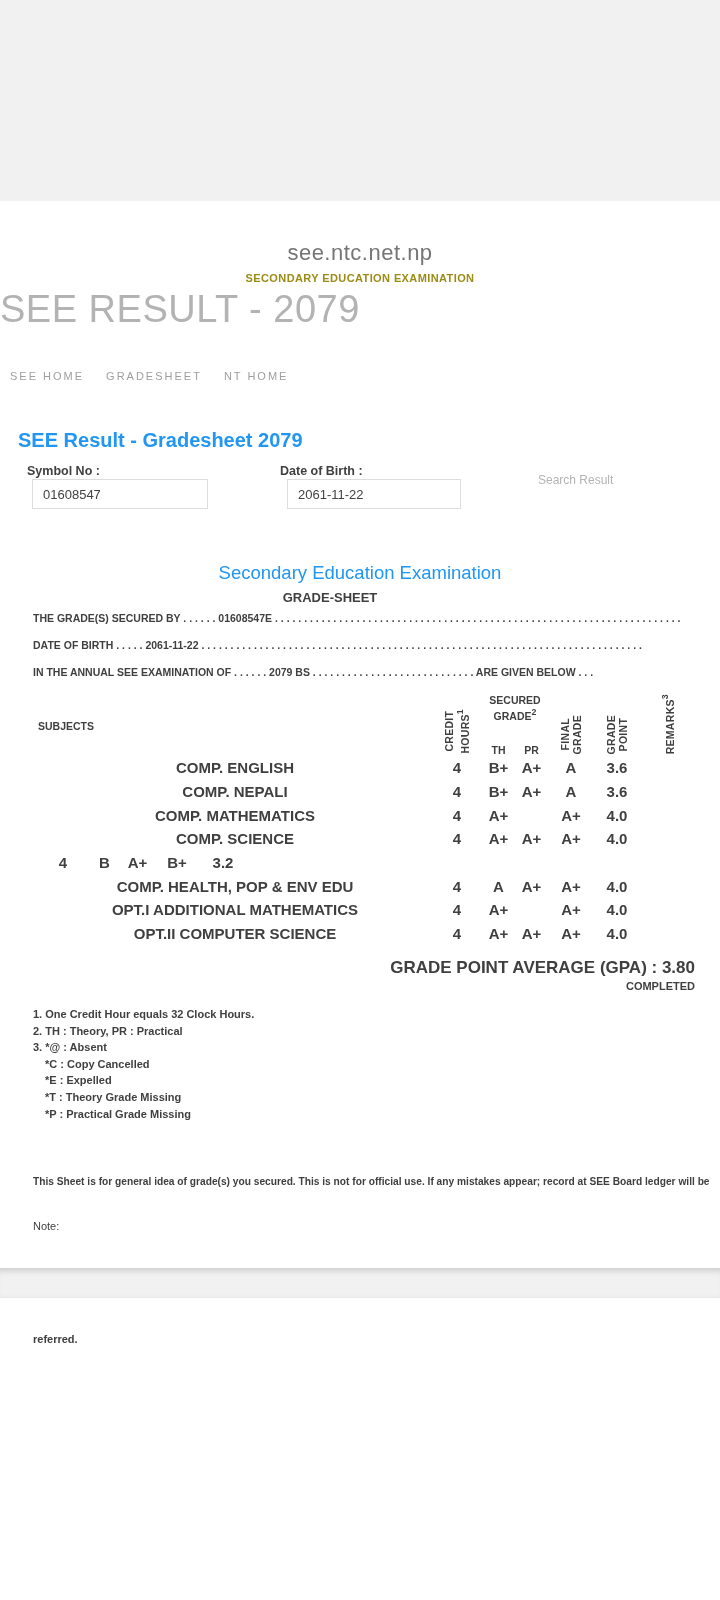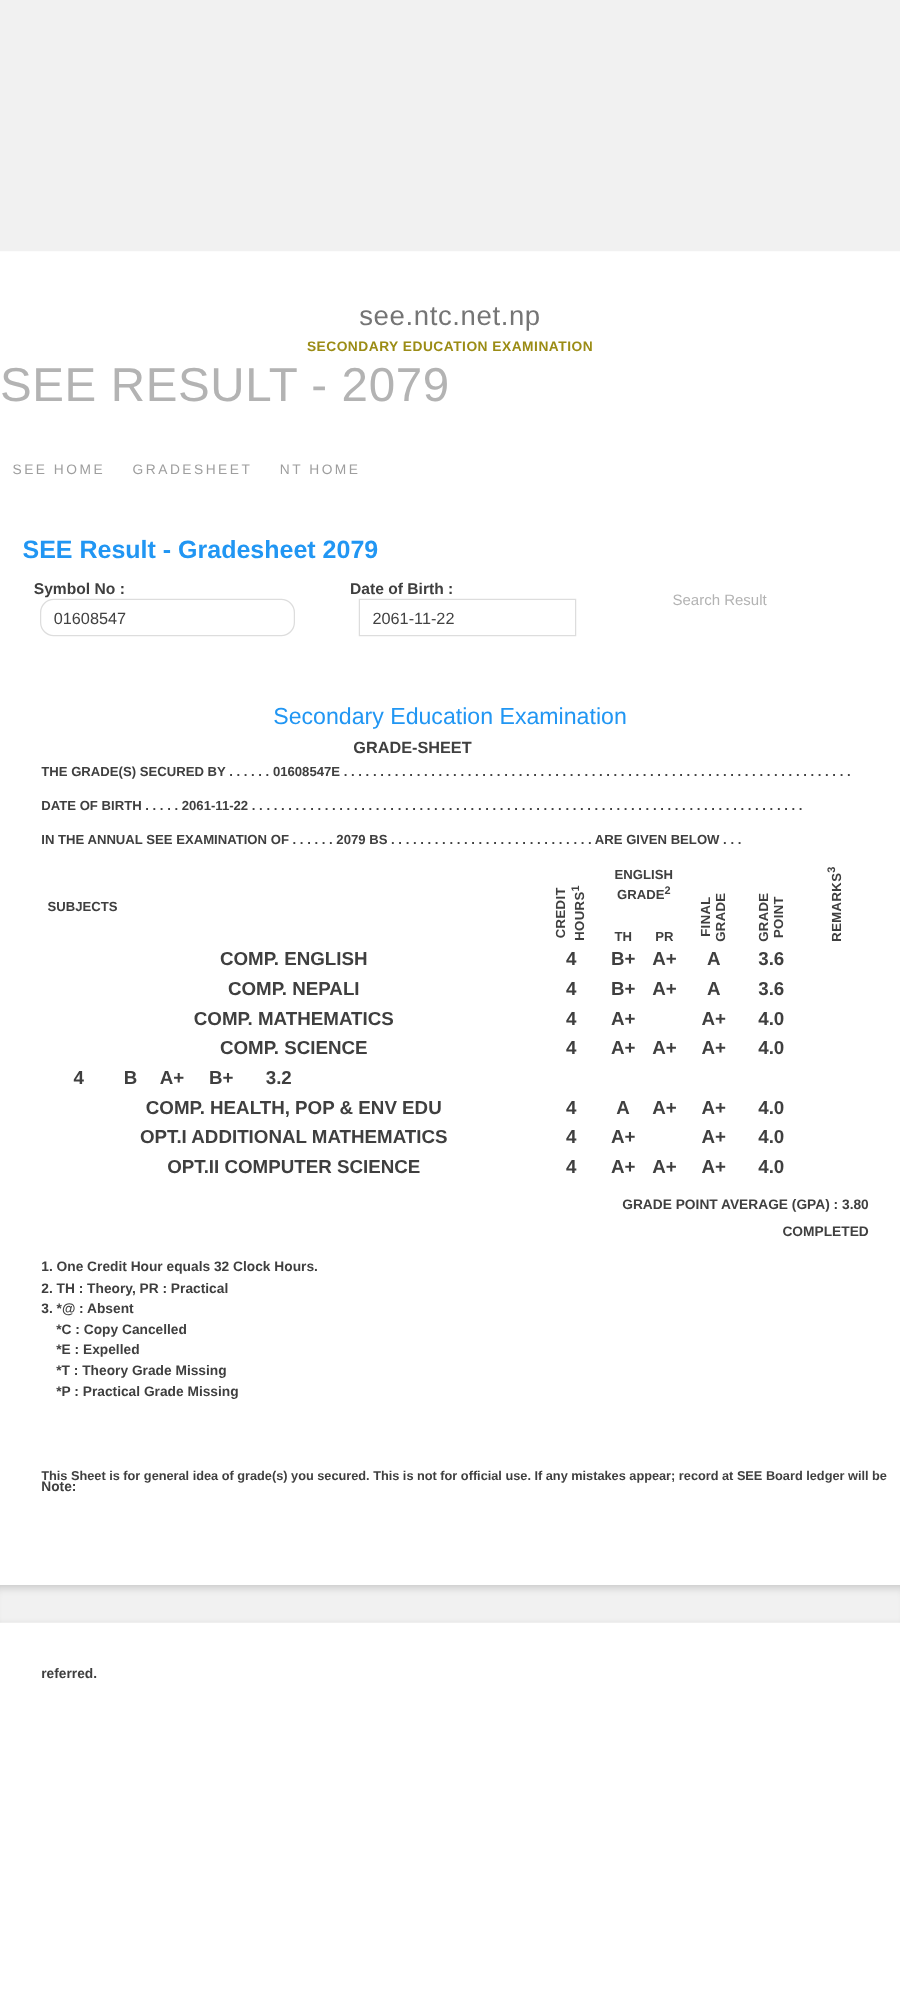--- a/index.html
+++ b/index.html
@@ -18,21 +18,21 @@
     font-size:38px; font-weight:400; color:#b3b3b3; letter-spacing:0.5px; }
   .nav { position:absolute; top:370px; left:10px; display:flex; column-gap:22px; }
   .nav-item { font-size:11px; color:#9e9e9e; letter-spacing:2px; font-weight:500;
     cursor:pointer; background:none; border:none; font-family:inherit; }
   .result-heading { position:absolute; top:429px; left:18px; font-size:20px; color:#2196f3; }
   .field-label { position:absolute; font-size:12.5px; font-weight:bold; color:#3f3f3f; }
   .lbl-symbol { top:464px; left:27px; }
   .lbl-dob { top:464px; left:280px; }
   .tx-input { position:absolute; height:30px; border:1px solid #ddd; background:#fff;
     font-family:inherit; font-size:13px; color:#424242; padding:0 10px; outline:none; }
-  .in-symbol { top:479px; left:32px; width:204px;border-radius:11px; }
+  .in-symbol { top:479px; left:32px; width:176px; }
   .in-dob { top:479px; left:287px; width:174px; }
   .search-btn { position:absolute; top:473px; left:538px; font-size:12px; color:#b3b3b3;
     background:none; border:none; font-family:inherit; cursor:pointer; }
   .gs-heading { position:absolute; top:562px; left:0; width:720px; text-align:center;
     font-size:18.5px; color:#2196f3; }
   .gs-subheading { position:absolute; top:590px; left:0; width:660px; text-align:center;
     font-size:13px; font-weight:bold; color:#3f3f3f; }
   .dotline { position:absolute; left:33px; right:26px; font-size:10.5px; font-weight:bold;
     color:#3f3f3f; white-space:nowrap; overflow:hidden; }
   .dl1 { top:612px; } .dl2 { top:639px; } .dl3 { top:666px; }
@@ -50,28 +50,28 @@
   .thpr span { width:33px; text-align:center; }
   .vert { writing-mode:vertical-rl; transform:rotate(180deg); line-height:1.15;
     display:inline-block; letter-spacing:0.3px; }
   .trow { display:flex; align-items:center; height:23.7px; font-size:15px;
     font-weight:bold; color:#3f3f3f; }
   .trow .cell { text-align:center; }
   .cell-sub { flex:1; text-align:left; }
   .cell-credit { width:50px; } .cell-th { width:33px; } .cell-pr { width:33px; }
   .cell-final { width:46px; } .cell-point { width:46px; } .cell-rem { width:55px; }
 
-  .gpa-line { position:absolute; top:958px; right:25px; font-size:11px; font-weight:bold; color:#3f3f3f;padding-left:48px; }
+  .gpa-line { position:absolute; top:958px; right:25px; font-size:17px; font-weight:bold; color:#3f3f3f;padding-left:48px; }
   .status-line { position:absolute; top:980px; right:25px; font-size:11px; font-weight:bold; color:#3f3f3f; }
 
   .footnotes { position:absolute; top:1006px; left:33px; font-size:11px; font-weight:bold;
     color:#3f3f3f; line-height:16.6px; }
   .fn-indent { padding-left:12px; }
 
-  .note-label { position:absolute; top:1184px; left:33px; font-size:11px; font-weight:bold; color:#3f3f3f; }
+  .note-label { position:absolute; top:1220px; left:33px; font-size:11px; font-weight:normal; color:#3f3f3f; }
   .note-text { position:absolute; top:1176px; left:33px; right:10px; font-size:10.2px;
     font-weight:bold; color:#3f3f3f; white-space:nowrap; overflow:hidden; }
 
   .page-gap { position:absolute; top:1268px; left:0; width:720px; height:30px; background:#f1f1f1;
     box-shadow: inset 0 7px 7px -5px rgba(0,0,0,0.18), inset 0 -3px 4px -3px rgba(0,0,0,0.07); }
   .note-continued { position:absolute; top:1333px; left:33px; font-size:11px; font-weight:bold; color:#3f3f3f; }
 </style>
 </head>
 <body>
 
@@ -105,21 +105,21 @@
   <div class="dotline dl2">DATE OF BIRTH . . . . . 2061-11-22 . . . . . . . . . . . . . . . . . . . . . . . . . . . . . . . . . . . . . . . . . . . . . . . . . . . . . . . . . . . . . . . . . . . . . . . . . . . .</div>
   <div class="dotline dl3">IN THE ANNUAL SEE EXAMINATION OF . . . . . . 2079 BS . . . . . . . . . . . . . . . . . . . . . . . . . . . . ARE GIVEN BELOW . . .</div>
 
   <div class="gtable">
     <div class="ghead">
       <div class="c-sub">SUBJECTS</div>
       <div class="c-credit">
         <span class="vert"><span>CREDIT</span><br><span>HOURS</span><sup>1</sup></span>
       </div>
       <div class="c-obt">
-        <div class="obt-title"><span>ENGLISH</span><br><span>GRADE</span><sup>2</sup></div>
+        <div class="obt-title"><span>SECURED</span><br><span>GRADE</span><sup>2</sup></div>
         <div class="thpr">
           <span>TH</span>
           <span>PR</span>
         </div>
       </div>
       <div class="c-final">
         <span class="vert"><span>FINAL</span><br><span>GRADE</span></span>
       </div>
       <div class="c-point">
         <span class="vert"><span>GRADE</span><br><span>POINT</span></span>

